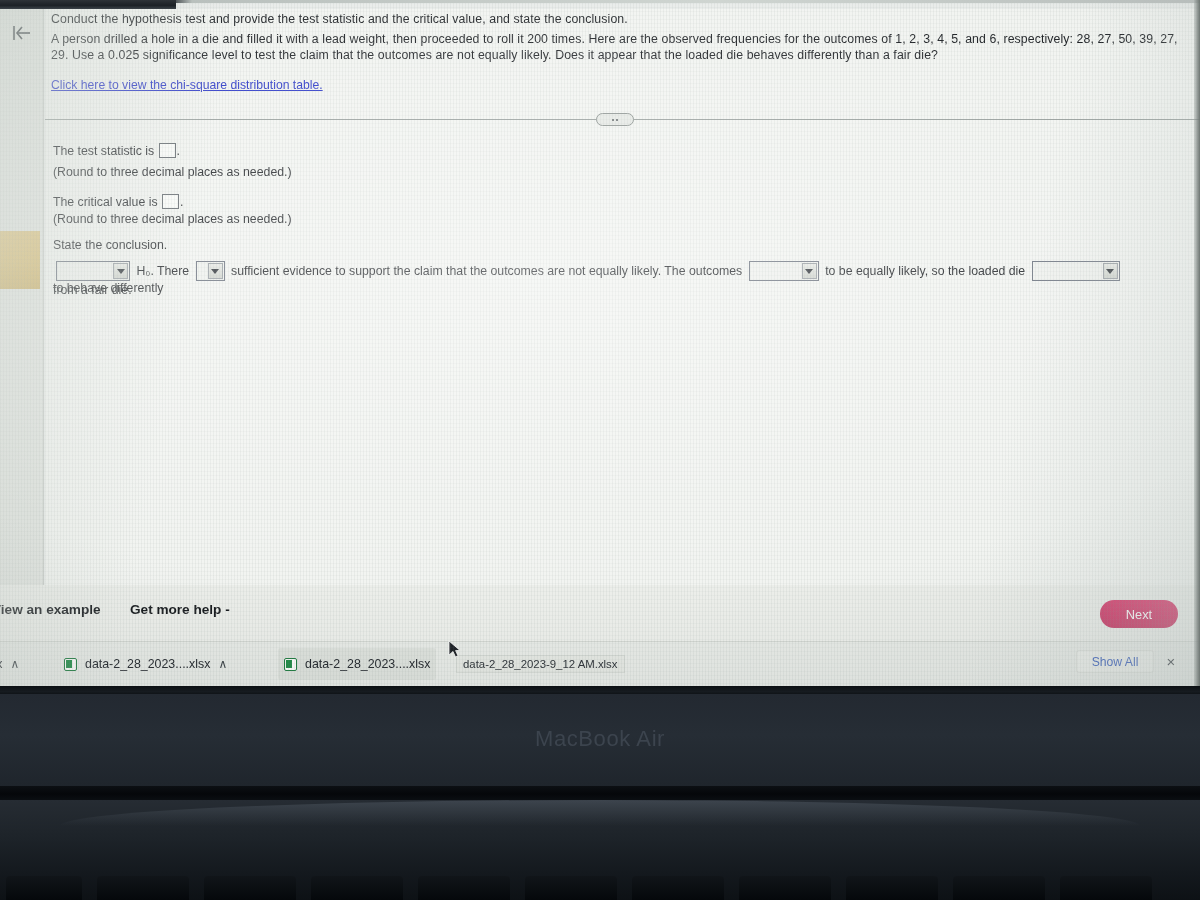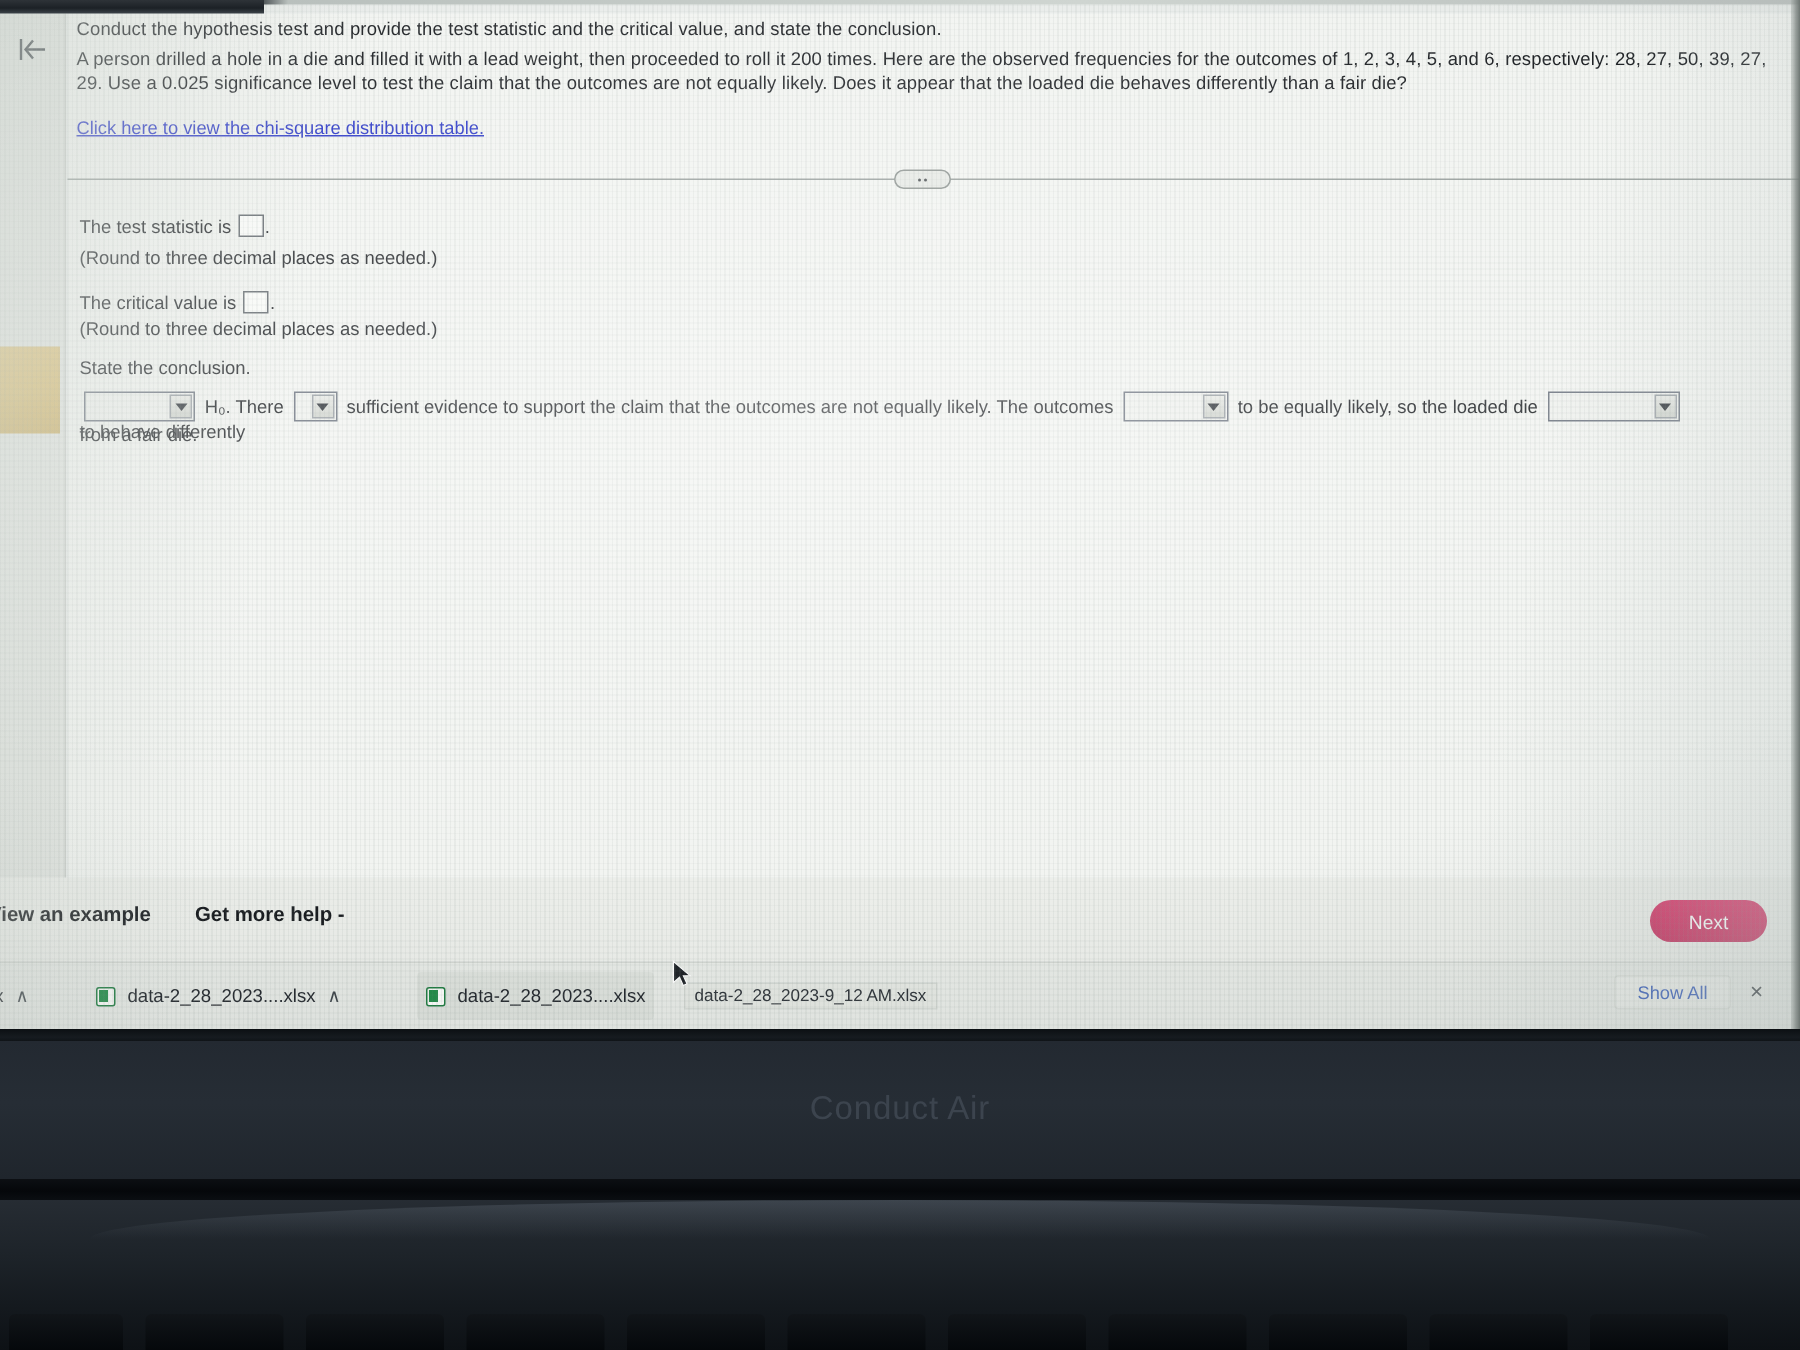--- a/index.html
+++ b/index.html
@@ -413,21 +413,21 @@
     <div class="show-all">Show All</div>
     <div class="shelf-close">×</div>
 
     <div class="screen-right-edge"></div>
     <div class="screen-texture"></div>
     <div class="screen-vignette"></div>
   </div>
 
   <div class="bezel-bottom"></div>
   <div class="lid-lower"></div>
-  <div class="macbook-label">Conduct Air</div>
+  <div class="macbook-label">MacBook Air</div>
   <div class="hinge-gap"></div>
   <div class="deck"></div>
   <div class="deck-highlight"></div>
 
   <div class="keyrow">
     <div class="key k0"></div>
     <div class="key kn"></div>
     <div class="key kn"></div>
     <div class="key kn"></div>
     <div class="key kn"></div>

